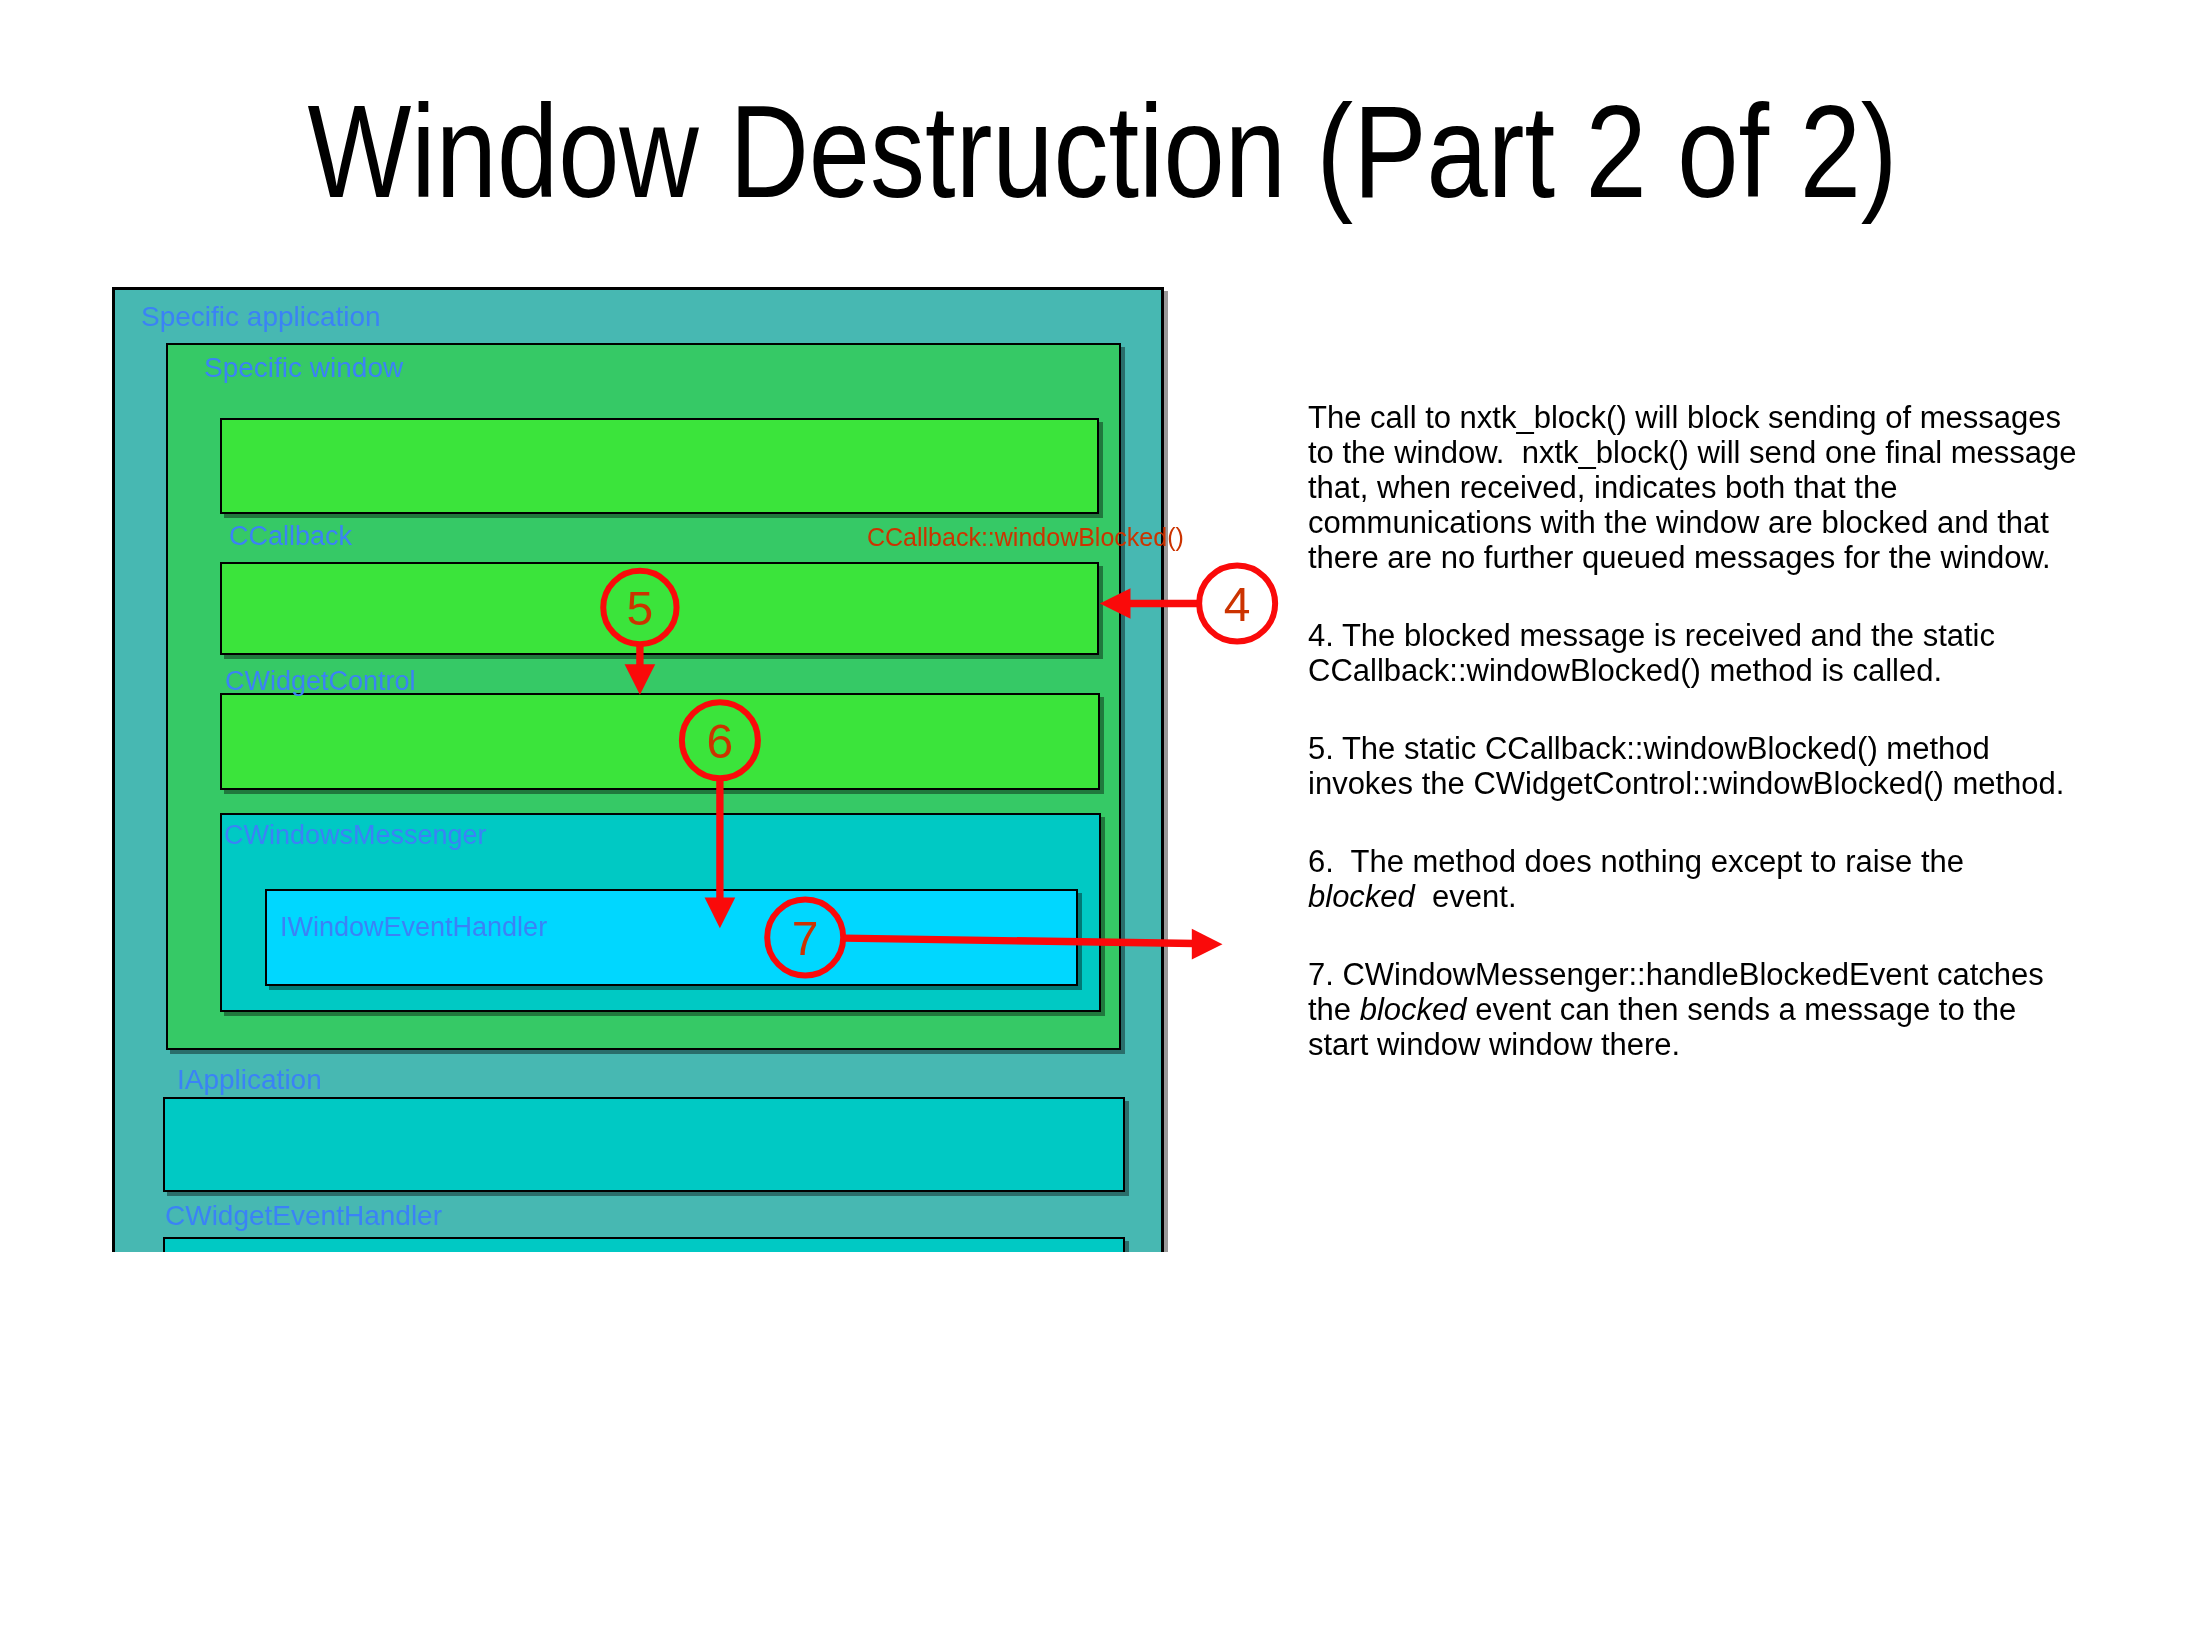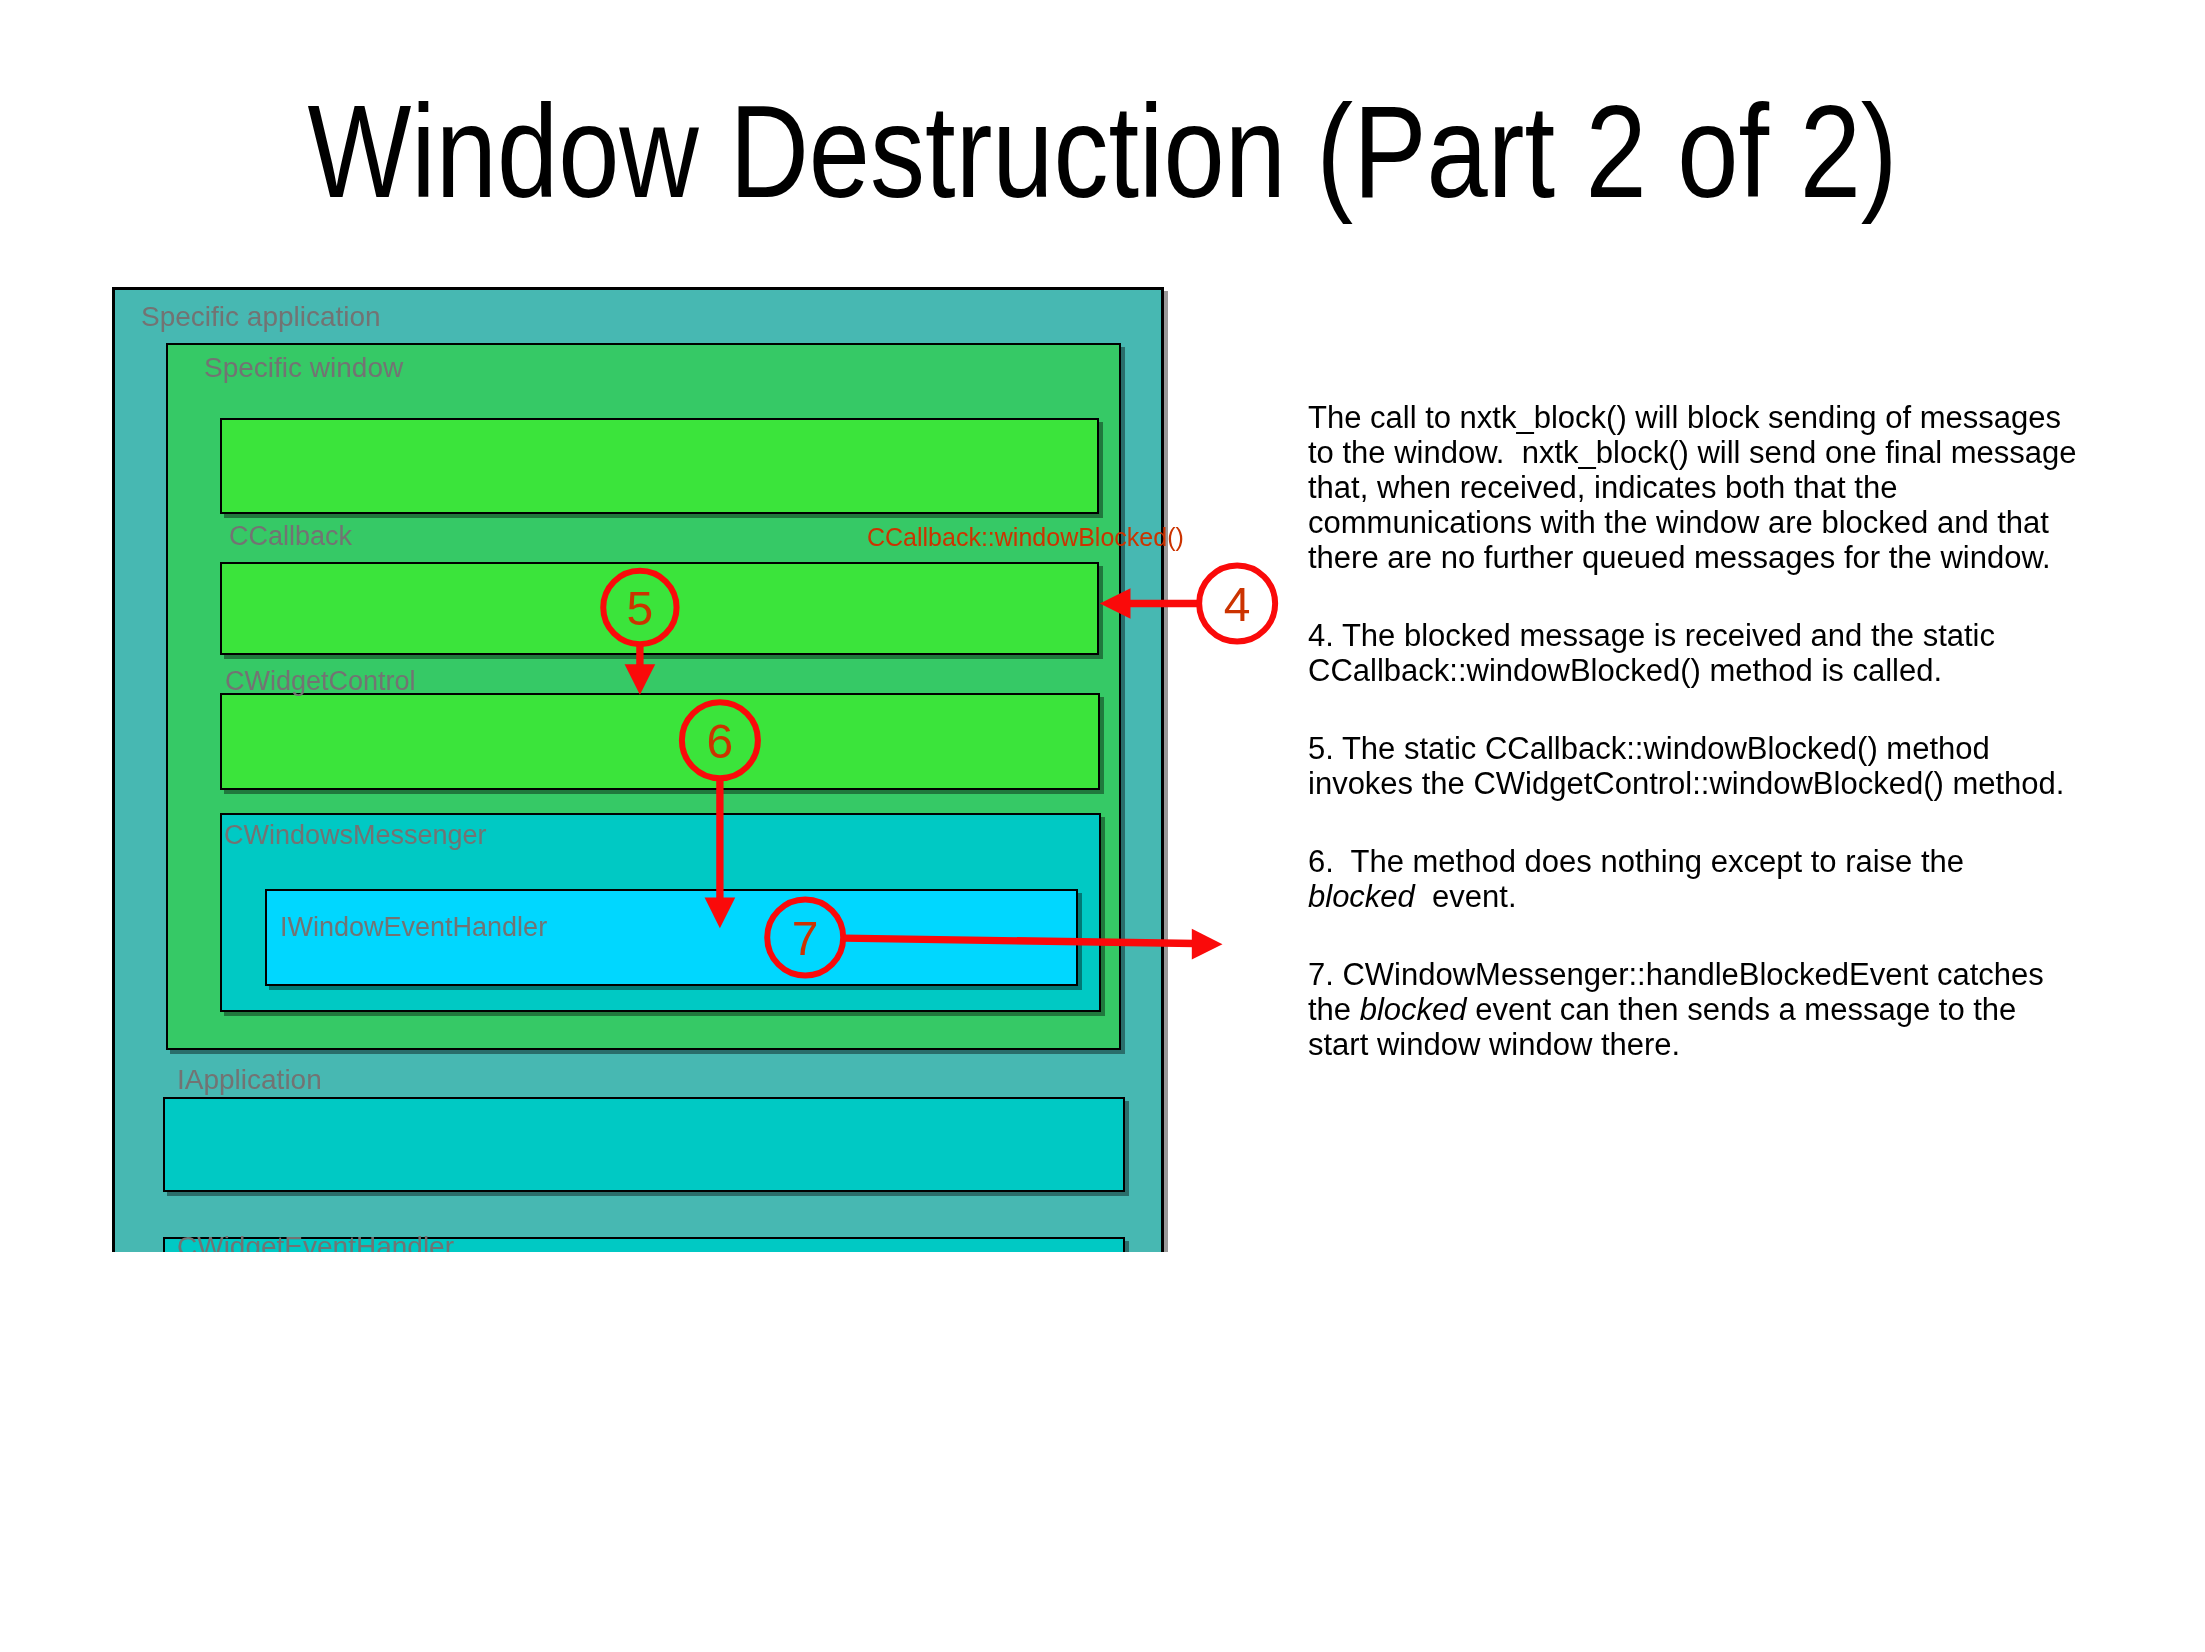--- a/index.html
+++ b/index.html
@@ -28,30 +28,30 @@
   .box-a       {left:220px;  top:418px;  width:879px; height:96px;}
   .box-b       {left:220px;  top:562px;  width:879px; height:93px;}
   .box-c       {left:220px;  top:693px; width:880px; height:97px;}
   .messenger-box{left:220px; top:813px; width:881px; height:199px; background:var(--cyan);}
   .inner-cyan  {left:265px;  top:889px; width:813px; height:97px; background:var(--cyan-bright);}
   .cyan-box    {background:var(--cyan);}
   .box-iapp    {left:163px;  top:1097px; width:962px; height:95px;}
   .box-cweh    {left:163px;  top:1237px; width:962px; height:100px;}
   .box-cimg    {left:160px;  top:1383px; width:965px; height:89px;}
 
-  .lbl{position:absolute;color:#737373;font-size:28px;line-height:32px;white-space:nowrap;}
+  .lbl{position:absolute;color:#3b82f6;font-size:28px;line-height:32px;white-space:nowrap;}
   .lbl-sm{font-size:27px;}
   .lbl-app  {left:141px; top:301px;}
   .lbl-win  {left:204px; top:352px;}
   .lbl-ccb  {left:229px; top:520px;}
   .lbl-cwc  {left:225px; top:665px;}
   .lbl-cwm  {left:224px; top:819px;}
   .lbl-iweh {left:280px; top:898px;margin-top:13px;}
   .lbl-iapp {left:177px; top:1064px;}
-  .lbl-cweh {left:177px; top:1200px;margin-top:31px;}
+  .lbl-cweh {left:165px; top:1200px;}
   .lbl-cimg {left:177px; top:1345px;}
 
   .annotation{
     position:absolute;left:867px;top:523px;
     font-size:25px;color:var(--red-dark);white-space:nowrap;
   }
 
   
   .overlay{position:absolute;left:0;top:0;width:2205px;height:1653px;pointer-events:none;}
   .callout-ring{fill:none;stroke:var(--red);stroke-width:9;}

